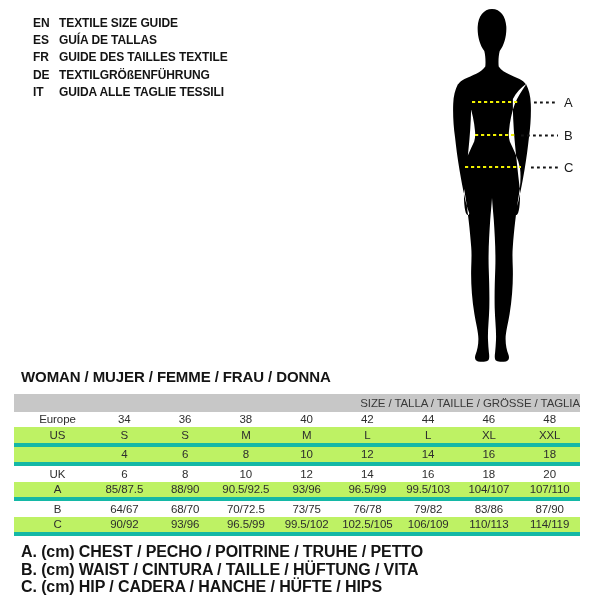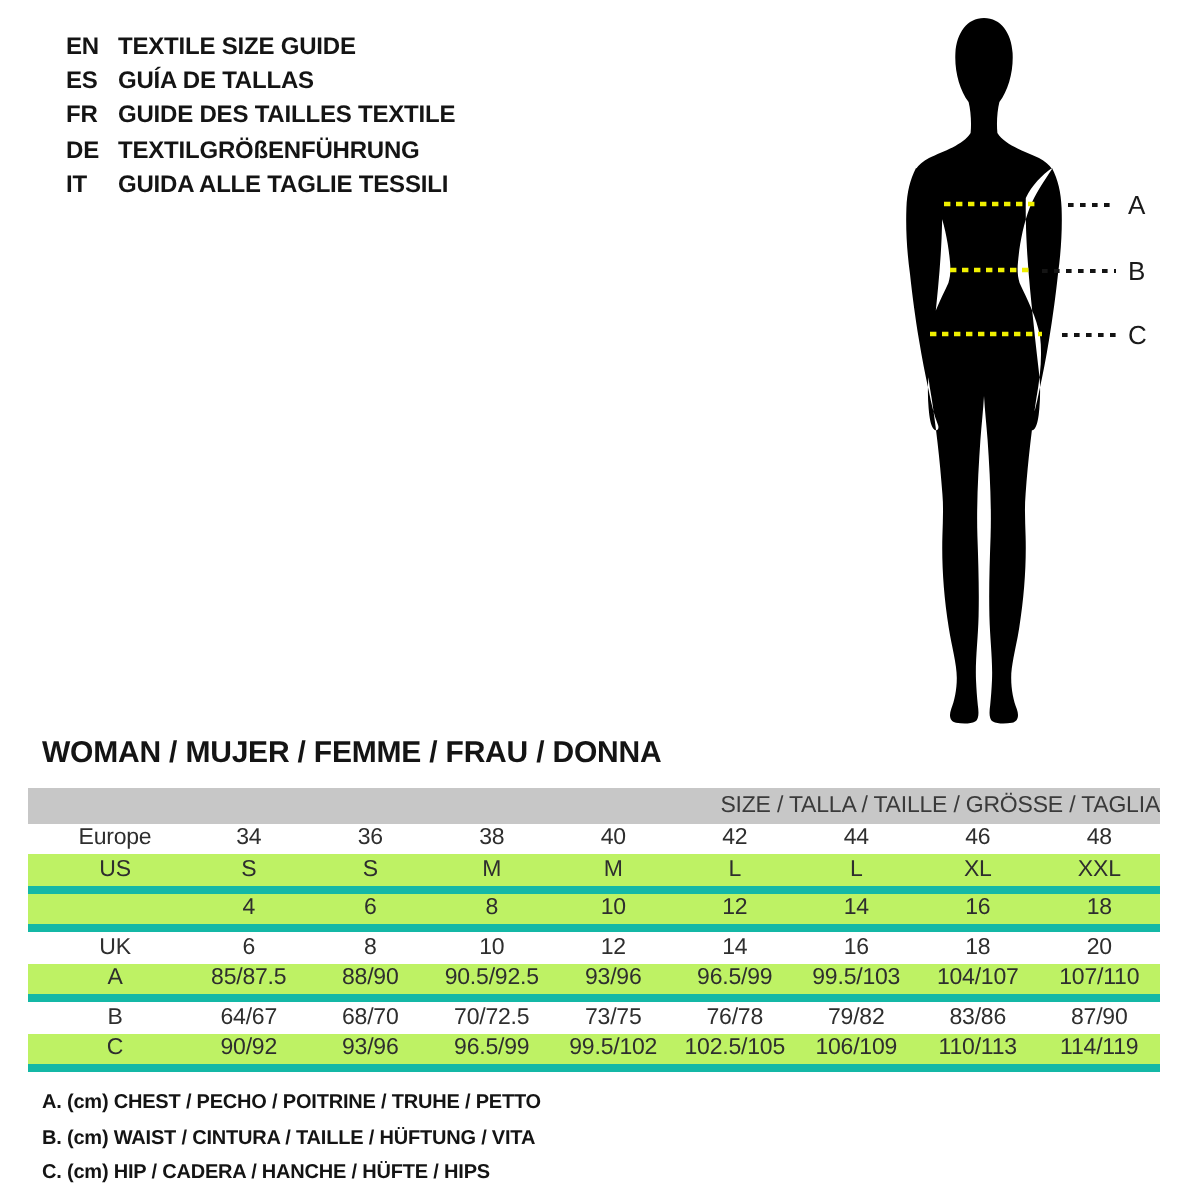--- a/index.html
+++ b/index.html
@@ -37,21 +37,21 @@
   }
   .size-table thead td{
     background:#c7c7c7;text-align:right;padding-left:10px;
     height:17.5px;color:#3a3a3a;
   }
   .size-table td.lbl{text-align:center;padding-left:7px;}
   .size-table tr.shaded td{background:#bef264;border-bottom:4px solid #14b8a6;}
   
   .legend-block{
     position:absolute;left:21px;top:543px;
-    font-size:10px;font-weight:700;line-height:17.6px;
+    font-size:16px;font-weight:700;line-height:17.6px;
     color:#141414;letter-spacing:-0.1px;white-space:nowrap;
   }
 </style>
 </head>
 <body>
 
 <div class="page">
 
   <div class="lang-block">
       <div>EN</div>

